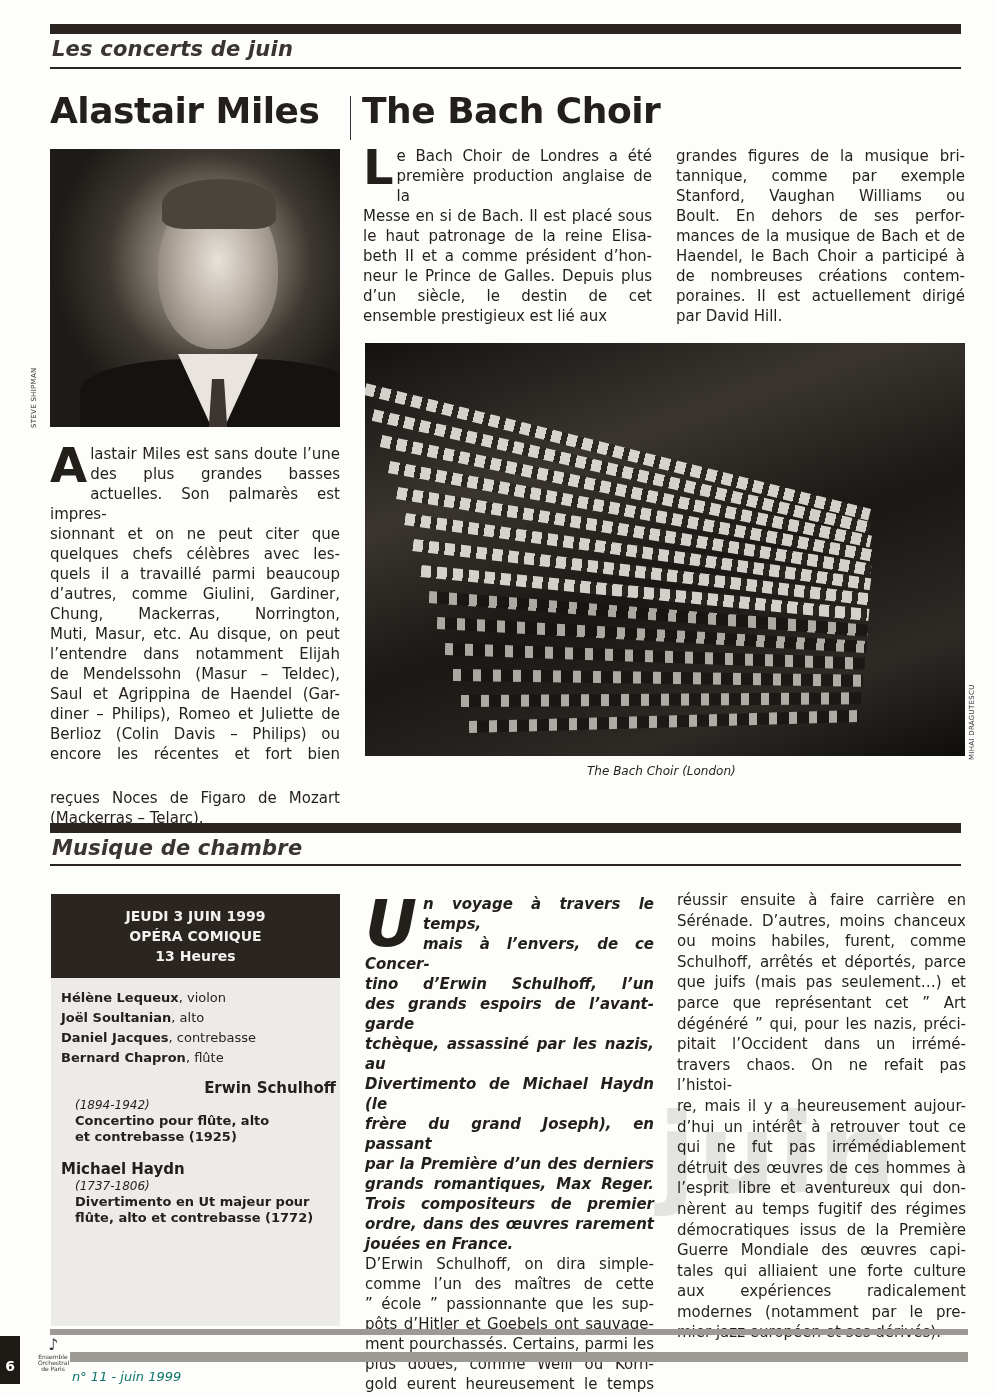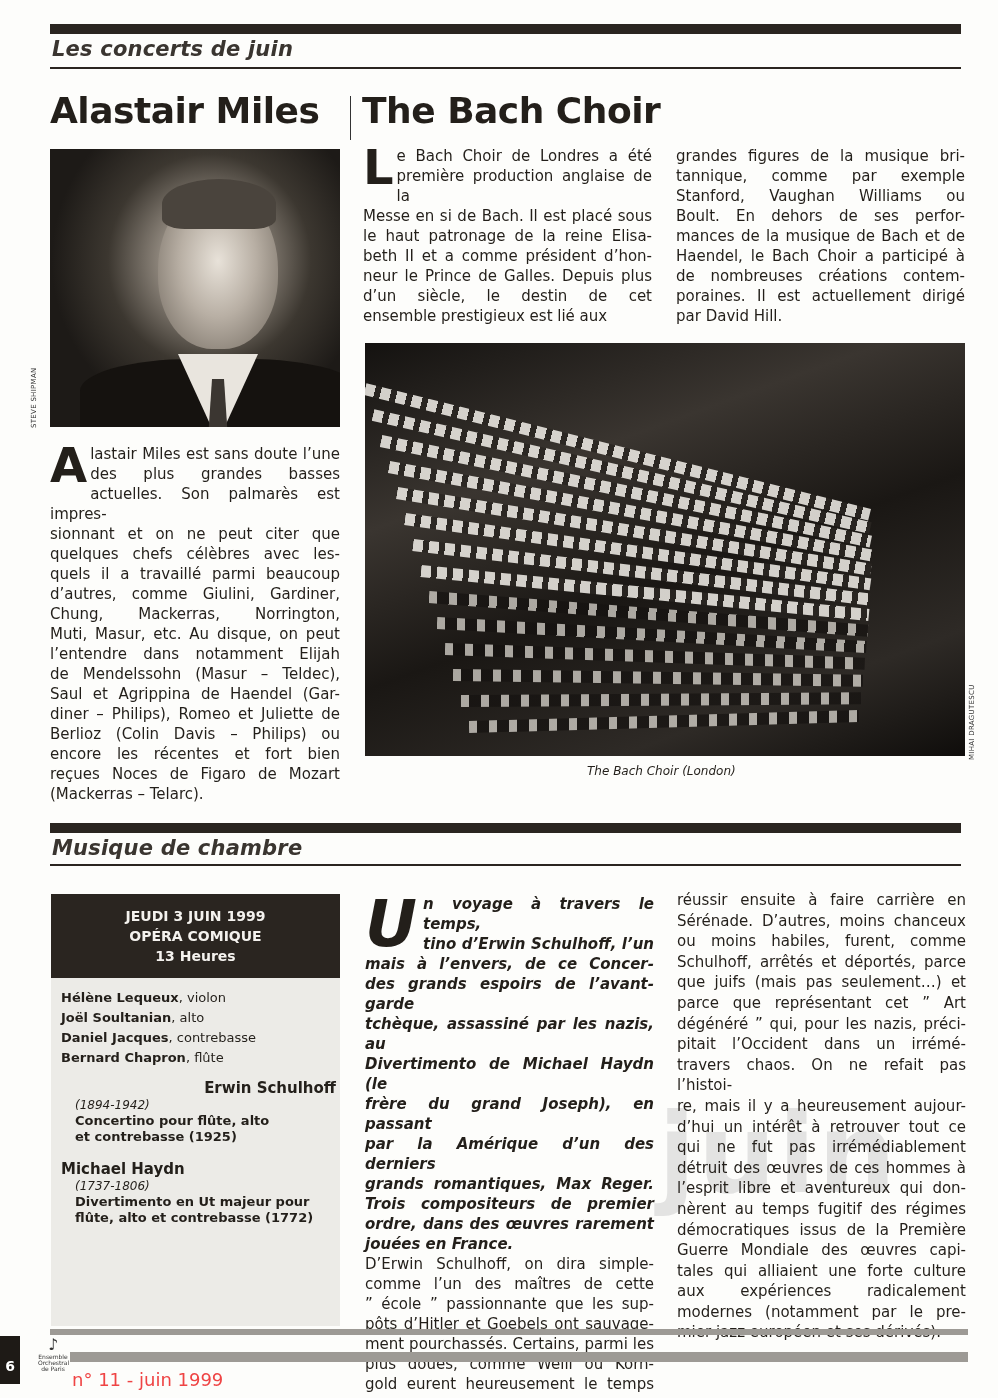--- a/index.html
+++ b/index.html
@@ -42,21 +42,21 @@
   .prog-composer { font-weight: bold; font-size: 15px; line-height: 20px; margin-top: 14px; }
   .prog-dates { font-style: italic; font-size: 12px; line-height: 15px; padding-left: 14px; }
   .prog-work { font-weight: bold; font-size: 13px; line-height: 16px; padding-left: 14px; }
 
   .intro-text { font-style: italic; font-weight: bold; }
 
   .juin-ghost { position: absolute; font-weight: bold; color: #cfcfcf; opacity: 0.55; font-size: 110px; letter-spacing: 2px; pointer-events: none; }
 
   .footer-bar { position: absolute; background: #9d9a95; }
   .page-num-box { position: absolute; background: #1e1a16; color: #fff; font-weight: bold; font-size: 14px; text-align: center; }
-  .issue { position: absolute; font-size: 18px; color: #ef4444; }
+  .issue { position: absolute; font-style: italic; font-size: 13px; color: #0f766e; }
   .logo { position: absolute; font-size: 6px; color: #333; line-height: 6px; text-align: center; }
 </style>
 </head>
 <body>
 
 <div class="thick-bar" style="left:50px; top:24px; width:911px; height:10px;"></div>
 <div class="section-title" style="left:52px; top:37px;">Les concerts de juin</div>
 <div class="thin-rule" style="left:50px; top:67px; width:911px;"></div>
 
 <div class="big-title" style="left:50px; top:90px;">Alastair Miles</div>
@@ -82,21 +82,21 @@
       <div style="text-align-last: justify;">quels il a travaillé parmi beaucoup</div>
       <div style="text-align-last: justify;">d’autres, comme Giulini, Gardiner,</div>
       <div style="text-align-last: justify;">Chung, Mackerras, Norrington,</div>
       <div style="text-align-last: justify;">Muti, Masur, etc. Au disque, on peut</div>
       <div style="text-align-last: justify;">l’entendre dans notamment Elijah</div>
       <div style="text-align-last: justify;">de Mendelssohn (Masur – Teldec),</div>
       <div style="text-align-last: justify;">Saul et Agrippina de Haendel (Gar-</div>
       <div style="text-align-last: justify;">diner – Philips), Romeo et Juliette de</div>
       <div style="text-align-last: justify;">Berlioz (Colin Davis – Philips) ou</div>
       <div style="text-align-last: justify;">encore les récentes et fort bien</div>
-      <div style="text-align-last: justify;">reçues Noces de Figaro de Mozart</div>
+      <div style="text-align-last: justify; margin-top: 24px;">reçues Noces de Figaro de Mozart</div>
       <div style="text-align-last: left;">(Mackerras – Telarc).</div>
     </div>
 </div>
 
 <div class="big-title" style="left:362px; top:90px;">The Bach Choir</div>
 
 <div class="body-text" style="left:363px; top:146px; width:289px;">
   <span class="dropcap">L</span>
   <div id="bach-col1">
       <div style="text-align-last: justify;">e Bach Choir de Londres a été</div>
@@ -174,27 +174,27 @@
       </div>
     </div>
 </div>
 
 <div class="juin-ghost" style="left:658px; top:1090px;">juin</div>
 
 <div class="body-text" style="left:365px; top:894px; width:289px;">
   <span class="dropcap-u">U</span>
   <div id="chamber-intro" class="intro-text">
       <div style="text-align-last: justify;">n voyage à travers le temps,</div>
+      <div style="text-align-last: justify;">mais à l’envers, de ce Concer-</div>
       <div style="text-align-last: justify;">tino d’Erwin Schulhoff, l’un</div>
-      <div style="text-align-last: justify;">mais à l’envers, de ce Concer-</div>
       <div style="text-align-last: justify;">des grands espoirs de l’avant-garde</div>
       <div style="text-align-last: justify;">tchèque, assassiné par les nazis, au</div>
       <div style="text-align-last: justify;">Divertimento de Michael Haydn (le</div>
       <div style="text-align-last: justify;">frère du grand Joseph), en passant</div>
-      <div style="text-align-last: justify;">par la Amérique d’un des derniers</div>
+      <div style="text-align-last: justify;">par la Première d’un des derniers</div>
       <div style="text-align-last: justify;">grands romantiques, Max Reger.</div>
       <div style="text-align-last: justify;">Trois compositeurs de premier</div>
       <div style="text-align-last: justify;">ordre, dans des œuvres rarement</div>
       <div style="text-align-last: left;">jouées en France.</div>
     </div>
   <div id="chamber-col2">
       <div style="text-align-last: justify;">D’Erwin Schulhoff, on dira simple-</div>
       <div style="text-align-last: justify;">comme l’un des maîtres de cette</div>
       <div style="text-align-last: justify;">” école ” passionnante que les sup-</div>
       <div style="text-align-last: justify;">pôts d’Hitler et Goebels ont sauvage-</div>

